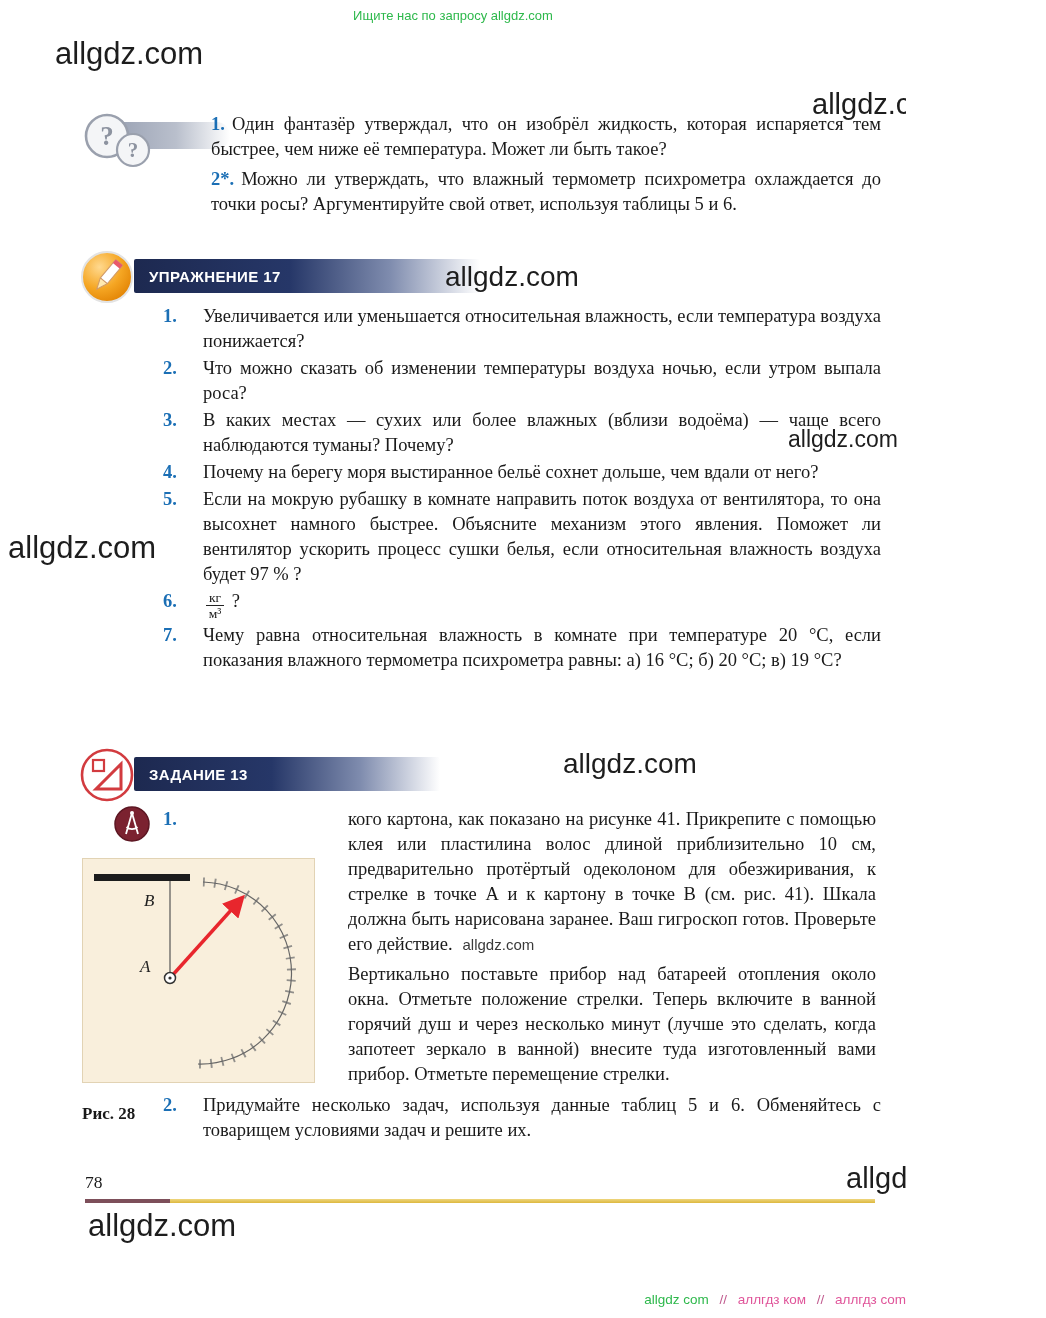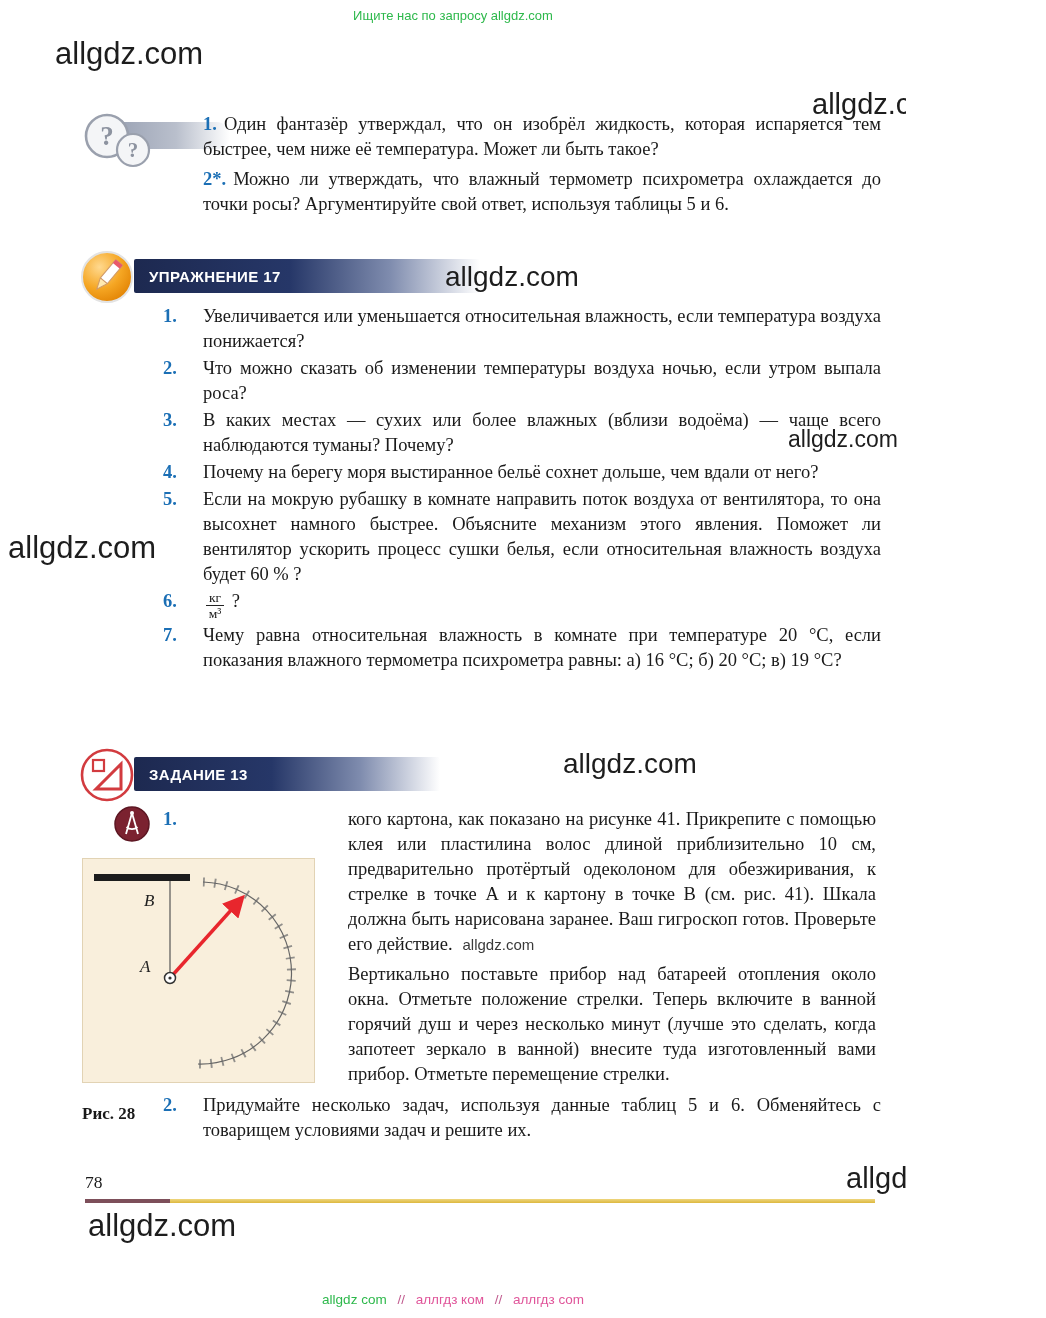--- a/index.html
+++ b/index.html
@@ -23,21 +23,21 @@
              margin-left:10px;white-space:nowrap;}
 
   
   .qicon{position:absolute;top:108px;left:80px;width:190px;height:66px;z-index:5;}
   .qswoosh{position:absolute;left:30px;top:14px;width:120px;height:27px;border-radius:14px;
            background:linear-gradient(90deg,#98a0b2 0%,#b9bfcc 55%,rgba(234,236,242,0) 100%);}
   .qicon svg{position:relative;z-index:2;}
 
   
   .qblock{position:absolute;top:112px;left:203px;width:678px;z-index:10;}
-  .qitem{text-align:justify;font-size:18.5px;line-height:25px;margin-bottom:5px;}
+  .qitem{text-align:justify;font-size:18.5px;line-height:25px;margin-bottom:5px;margin-left:8px;}
   .qnum{color:#1b6fb5;font-weight:bold;margin-right:7px;}
 
   .banner{position:absolute;left:80px;height:54px;z-index:10;}
   .exercise-banner{top:250px;}
   .task-banner{top:748px;}
   .banner-strip{position:absolute;left:54px;top:9px;height:34px;border-radius:2px;
                 display:flex;align-items:center;padding-left:15px;box-sizing:border-box;
                 color:#fff;font-family:"Liberation Sans",sans-serif;font-weight:bold;
                 font-size:15px;letter-spacing:.4px;}
   .exercise-banner .banner-strip{width:346px;
@@ -65,21 +65,21 @@
   .figure{position:absolute;left:-121px;top:51px;width:233px;}
   .figcap{font-weight:bold;font-size:17px;margin-top:11px;}
 
   .task2{margin-top:6px;}
 
   .pagenum{position:absolute;top:1172px;left:85px;font-size:17.5px;z-index:10;}
   .rule{position:absolute;top:1199px;left:85px;width:790px;height:4px;display:flex;z-index:10;}
   .rule .dark{width:85px;background:#7d4f5a;}
   .rule .gold{flex:1;background:linear-gradient(180deg,#eed67e,#ddb83e);}
 
-  .flinks{position:absolute;top:1292px;left:0;width:100%;text-align:center;
+  .flinks{position:absolute;top:1292px;left:0;width:100%;text-align:right;
           font-family:"Liberation Sans",sans-serif;font-size:13.5px;z-index:10;}
   .flinks .l-green{color:#2db84b;}
   .flinks .sep{color:#c05a8e;margin:0 7px;}
   .flinks .l-pink{color:#e0559a;}
 </style>
 </head>
 <body>
 
 <div class="page">
 
@@ -146,21 +146,21 @@
     <div class="li">
       <span class="num">3.</span>
       <div>В каких местах — сухих или более влажных (вблизи водоёма) — чаще всего наблюдаются туманы? Почему?</div>
     </div>
     <div class="li">
       <span class="num">4.</span>
       <div>Почему на берегу моря выстиранное бельё сохнет дольше, чем вдали от него?</div>
     </div>
     <div class="li">
       <span class="num">5.</span>
-      <div>Если на мокрую рубашку в комнате направить поток воздуха от вентилятора, то она высохнет намного быстрее. Объясните механизм этого явления. Поможет ли вентилятор ускорить процесс сушки белья, если относительная влажность воздуха будет 60 % ?</div>
+      <div>Если на мокрую рубашку в комнате направить поток воздуха от вентилятора, то она высохнет намного быстрее. Объясните механизм этого явления. Поможет ли вентилятор ускорить процесс сушки белья, если относительная влажность воздуха будет 97 % ?</div>
     </div>
     <div class="li">
       <span class="num">6.</span>
       <div>
         <span class="frac"><span class="fnum">кг</span><span class="fden">м³</span></span>
         <span>?</span>
       </div>
     </div>
     <div class="li">
       <span class="num">7.</span>

